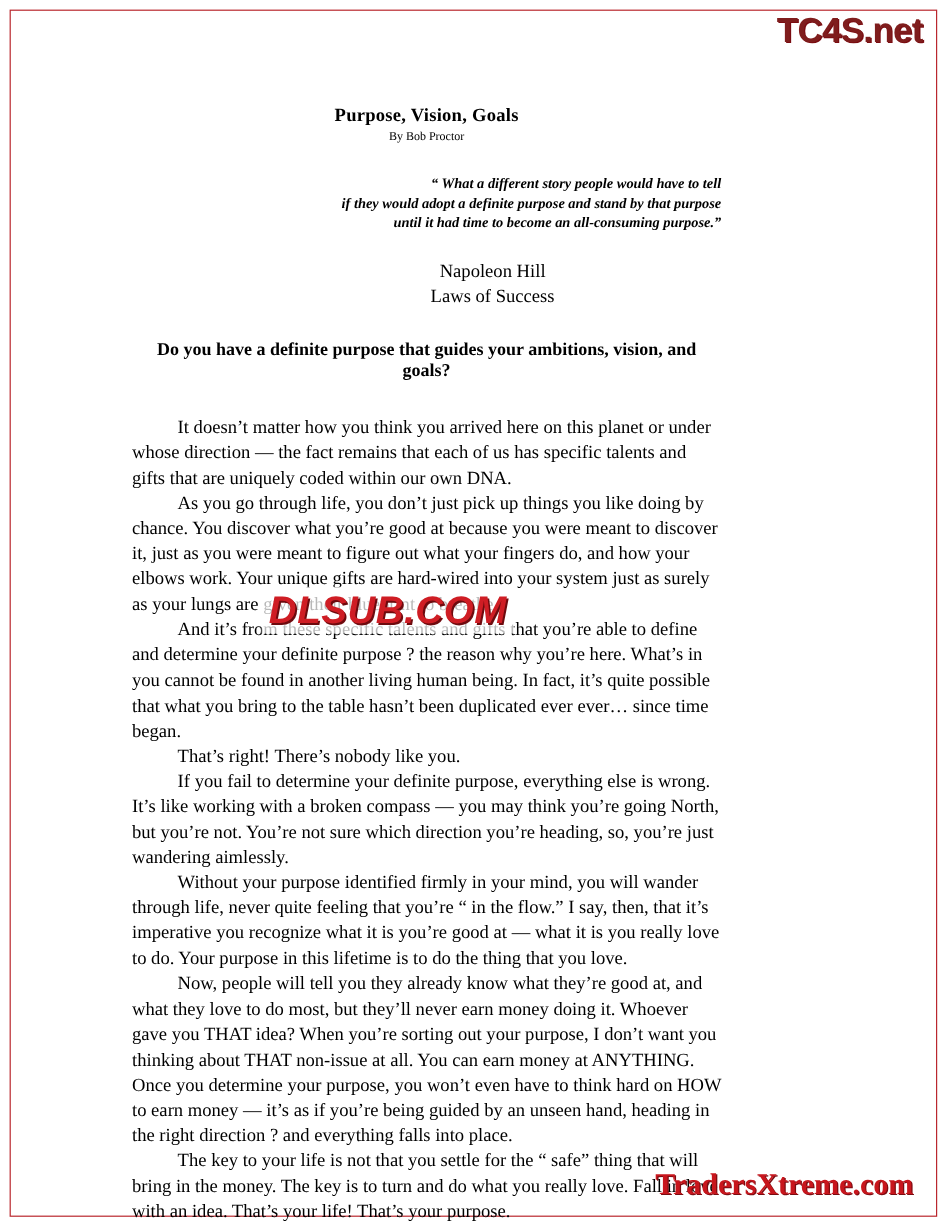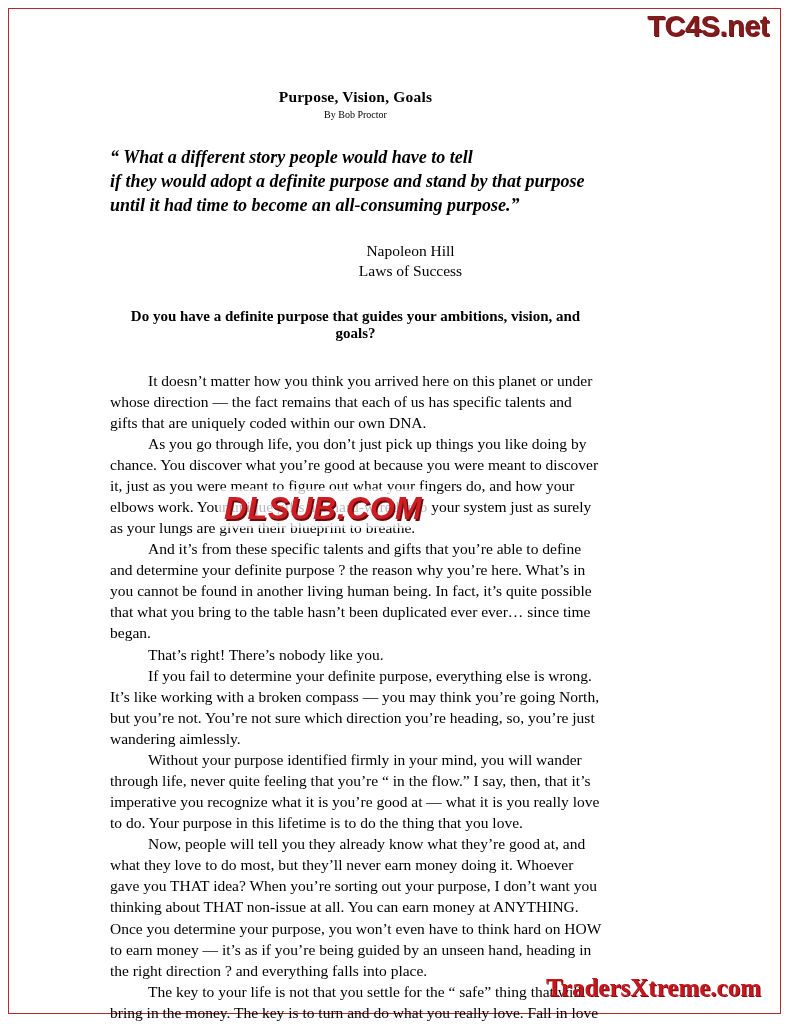--- a/index.html
+++ b/index.html
@@ -74,24 +74,24 @@
     font-size: 15.5px;
     letter-spacing: 0.2px;
   }
   .byline {
     text-align: center;
     font-size: 10px;
     margin-top: 3px;
   }
   .quote {
     margin-top: 26px;
-    text-align: left;
+    text-align: right;
     font-weight: bold;
     font-style: italic;
-    font-size: 18px;
+    font-size: 12px;
     line-height: 1.32;
   }
   .attrib {
     margin-top: 24px;
     text-align: center;
     font-size: 15.5px;
     line-height: 1.3;
     padding-left: 110px;
   }
   .attrib div {

